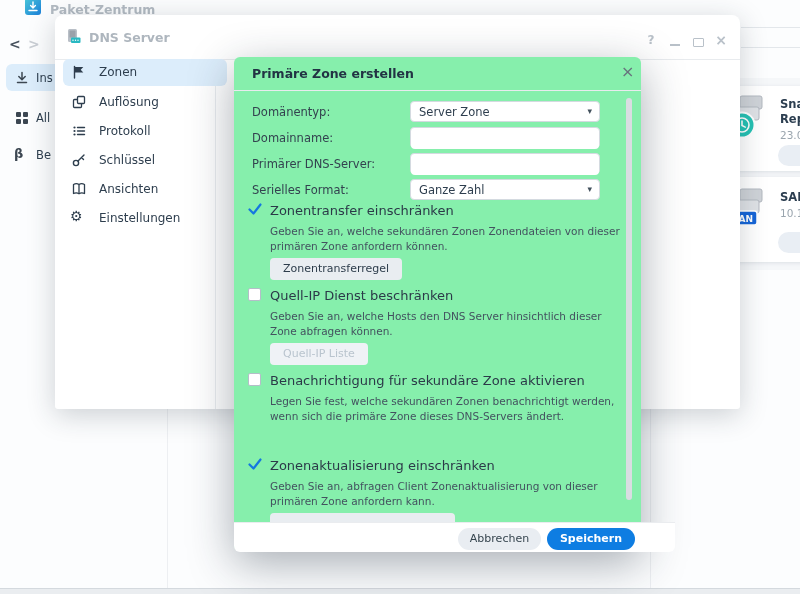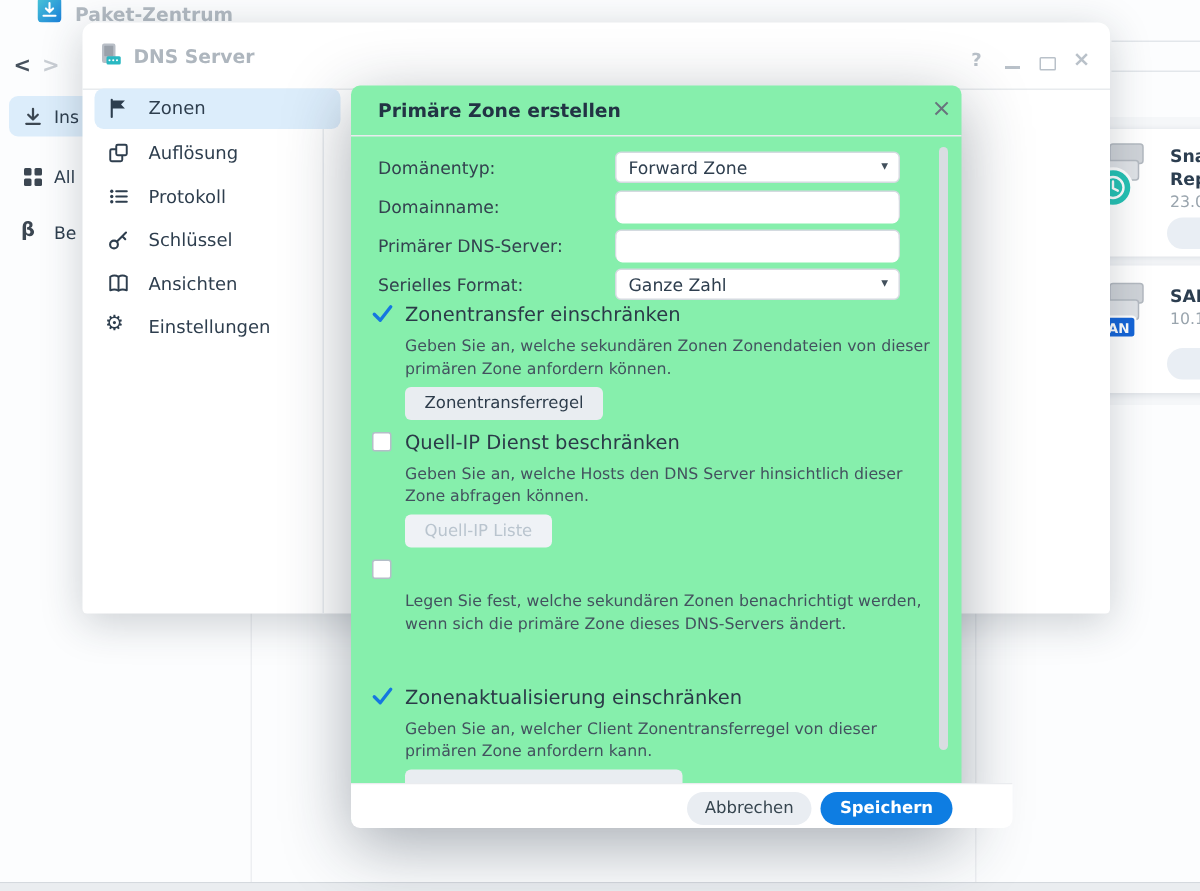--- a/index.html
+++ b/index.html
@@ -202,21 +202,21 @@
   </div>
 
   <div class="abs modal" style="left:234px;top:57px;width:407px;height:494px;">
 
     <div class="abs txt modal-title" style="left:18px;top:9px;">Primäre Zone erstellen</div>
     <div class="abs modal-close" style="left:387px;top:7px;">×</div>
     <div class="abs divider-h" style="left:0;top:33px;width:407px;"></div>
 
     <div class="abs txt flabel" style="left:18px;top:48px;">Domänentyp:</div>
     <div class="abs field" style="left:176px;top:44px;width:190px;">
-      <div class="txt selval">Forward Zone</div>
+      <div class="txt selval">Server Zone</div>
       <span class="caret">▾</span>
     </div>
 
     <div class="abs txt flabel" style="left:18px;top:74px;">Domainname:</div>
     <div class="abs field" style="left:176px;top:70px;width:190px;">
       <input class="tinput" type="text" value="" style="">
     </div>
 
     <div class="abs txt flabel" style="left:18px;top:100px;">Primärer DNS-Server:</div>
     <div class="abs field" style="left:176px;top:96px;width:190px;">
@@ -245,32 +245,33 @@
     </div>
     <div class="abs txt cb-label" style="left:36px;top:231px;">Quell-IP Dienst beschränken</div>
     <div class="abs desc" style="left:36px;top:252px;">
       <span>Geben Sie an, welche Hosts den DNS Server hinsichtlich dieser Zone abfragen</span> <span>können.</span>
     </div>
     <div class="abs txt gbtn disabled" style="left:36px;top:286px;">Quell-IP Liste</div>
 
     <div class="abs cb" style="left:14px;top:316px;">
       
     </div>
+    <div class="abs txt cb-label" style="left:36px;top:316px;">Benachrichtigung für sekundäre Zone aktivieren</div>
     <div class="abs desc" style="left:36px;top:337px;">
       <span>Legen Sie fest, welche sekundären Zonen benachrichtigt werden, wenn sich</span> <span>die primäre Zone dieses DNS-Servers ändert.</span>
     </div>
 
     <div class="abs cb checked" style="left:14px;top:401px;">
       <svg class="check" width="16" height="16" viewBox="0 0 16 16" style="margin:-2px 0 0 -1px;">
         <polyline points="2.5,8.5 6.5,12.5 13.5,3.5" fill="none" stroke="#1577e0" stroke-width="2.2" stroke-linecap="round" stroke-linejoin="round"></polyline>
       </svg>
     </div>
     <div class="abs txt cb-label" style="left:36px;top:401px;">Zonenaktualisierung einschränken</div>
     <div class="abs desc" style="left:36px;top:422px;">
-      <span>Geben Sie an, welcher Client Zonentransferregel von dieser primären Zone</span> <span>anfordern kann.</span>
+      <span>Geben Sie an, abfragen Client Zonenaktualisierung von dieser primären Zone</span> <span>anfordern kann.</span>
     </div>
     <div class="abs" style="left:36px;top:456px;width:185px;height:9px;background:#e9edf1;border-radius:4px 4px 0 0;"></div>
 
     <div class="abs scroll-thumb" style="left:392px;top:41px;height:402px;"></div>
 
     <div class="abs footer" style="left:0;top:465px;width:441px;height:29px;">
       <div class="abs pill pill-cancel" style="left:224px;top:5px;width:83px;">Abbrechen</div>
       <div class="abs pill pill-save" style="left:313px;top:5px;width:88px;background:#0e7de2;">Speichern</div>
     </div>
   </div>

